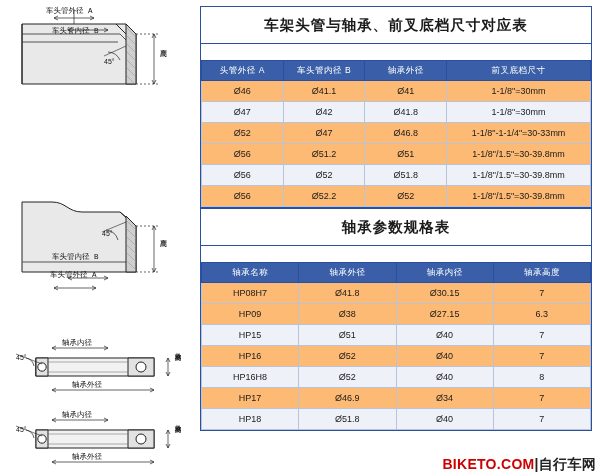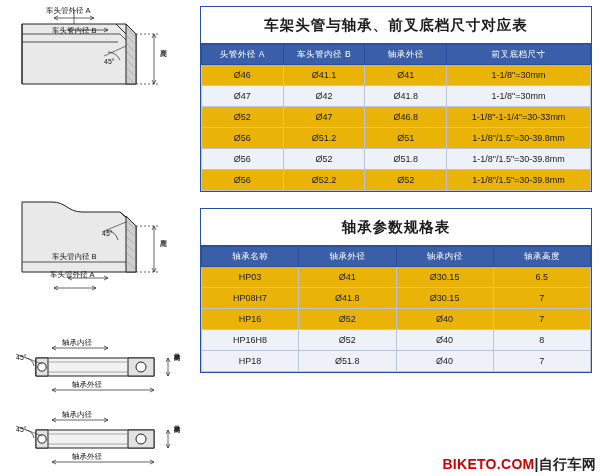--- a/index.html
+++ b/index.html
@@ -18,40 +18,41 @@
   .diagrams{position:absolute;left:0;top:0;width:196px;height:476px;}
 
   .dgm{position:absolute;}
   .dgm svg{display:block;}
 
   .lbl{
     position:absolute;
     font-size:7.5px;
     color:#111;
     white-space:nowrap;
-    font-family:Liberation Sans, sans-serif;
+    font-family:Liberation Mono, monospace;
   }
   .lbl.v{
     writing-mode:vertical-rl;
     text-orientation:upright;
     letter-spacing:0px;
   }
   .ang{
     position:absolute;
     font-size:7px;
     color:#111;
     white-space:nowrap;
   }
 
   
   .tblwrap{position:absolute;}
   table{
     border-collapse:collapse;
     width:100%;
     table-layout:fixed;
+    margin-top:16px;
   }
   .ttl{
     text-align:center;
     font-size:14.5px;
     font-weight:bold;
     color:#1a1a1a;
     letter-spacing:1px;
     padding:9px 0 8px 0;
     font-family:"Liberation Sans", sans-serif;
   }
@@ -72,21 +73,21 @@
   }
   td{
     border:1px solid #b9c4d8;
     height:18px;
     text-align:center;
     font-size:9px;
     color:#1a1a1a;
     font-family:"Liberation Sans", sans-serif;
   }
   tr.alt td{background:#eef1f7;}
-  tr.plain td{background:#eab308;}
+  tr.plain td{background:#fdba74;}
   .tblouter{border:1px solid #2b4fa0;}
 
   .wm{
     position:absolute;
     right:4px;bottom:2px;
     font-size:14px;
     color:#222;
     font-weight:bold;
     letter-spacing:.3px;
   }
@@ -304,42 +305,54 @@
         <thead>
           <tr>
             <th>轴承名称</th>
             <th>轴承外径</th>
             <th>轴承内径</th>
             <th>轴承高度</th>
           </tr>
         </thead>
         <tbody>
           <tr class="plain">
-            <td>HP03</td>
-            <td>Ø41</td>
-            <td>Ø30.15</td>
-            <td>6.5</td>
-          </tr>
-          <tr class="plain">
             <td>HP08H7</td>
             <td>Ø41.8</td>
             <td>Ø30.15</td>
             <td>7</td>
           </tr>
           <tr class="plain">
+            <td>HP09</td>
+            <td>Ø38</td>
+            <td>Ø27.15</td>
+            <td>6.3</td>
+          </tr>
+          <tr class="alt">
+            <td>HP15</td>
+            <td>Ø51</td>
+            <td>Ø40</td>
+            <td>7</td>
+          </tr>
+          <tr class="plain">
             <td>HP16</td>
             <td>Ø52</td>
             <td>Ø40</td>
             <td>7</td>
           </tr>
           <tr class="alt">
             <td>HP16H8</td>
             <td>Ø52</td>
             <td>Ø40</td>
             <td>8</td>
+          </tr>
+          <tr class="plain">
+            <td>HP17</td>
+            <td>Ø46.9</td>
+            <td>Ø34</td>
+            <td>7</td>
           </tr>
           <tr class="alt">
             <td>HP18</td>
             <td>Ø51.8</td>
             <td>Ø40</td>
             <td>7</td>
           </tr>
 
         </tbody>
       </table>

